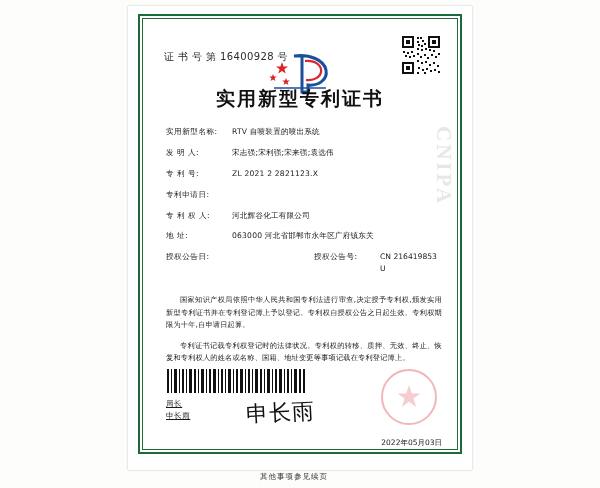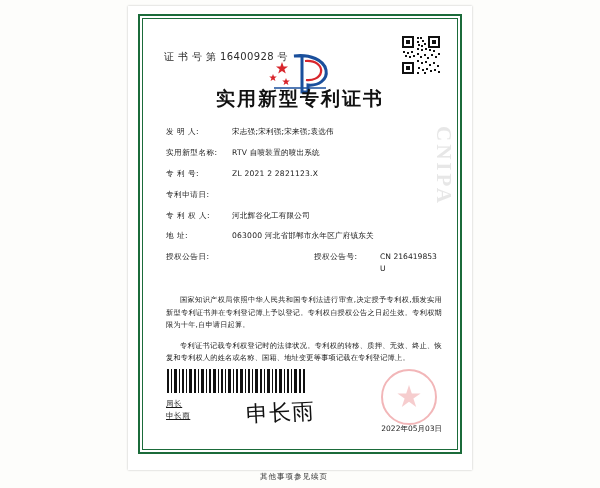--- a/index.html
+++ b/index.html
@@ -132,21 +132,21 @@
     position:absolute;
     left:118px;top:392px;
     font-size:22px;
     font-family:"Liberation Serif",serif;
     color:#111;
     letter-spacing:1px;
     transform:rotate(-3deg);
   }
   .issue-date{
     position:absolute;
-    right:30px;top:418px;
+    right:30px;top:432px;
     font-size:7.5px;
     color:#1a1a1a;
   }
   .page-no{
     position:absolute;
     left:0;right:0;bottom:26px;
     text-align:center;
     font-size:7px;
     color:#222;
   }
@@ -247,27 +247,27 @@
         </g>
         <path d="M10 36 L62 36" stroke="#1a4f9c" stroke-width="1.4"></path>
       </svg>
     </div>
 
     <div class="title">实用新型专利证书</div>
 
     <div class="fields">
 
       <div class="frow">
+        <span class="flabel">实用新型名称:</span>
+        <span class="fvalue">RTV 自喷装置的喷出系统</span>
+      </div>
+
+      <div class="frow">
         <span class="flabel">发 明 人:</span>
         <span class="fvalue">宋志强;宋利强;宋来强;袁选伟</span>
-      </div>
-
-      <div class="frow">
-        <span class="flabel">实用新型名称:</span>
-        <span class="fvalue">RTV 自喷装置的喷出系统</span>
       </div>
 
       <div class="frow">
         <span class="flabel">专 利 号:</span>
         <span class="fvalue">ZL 2021 2 2821123.X</span>
       </div>
 
       <div class="frow">
         <span class="flabel">专利申请日:</span>
       </div>

